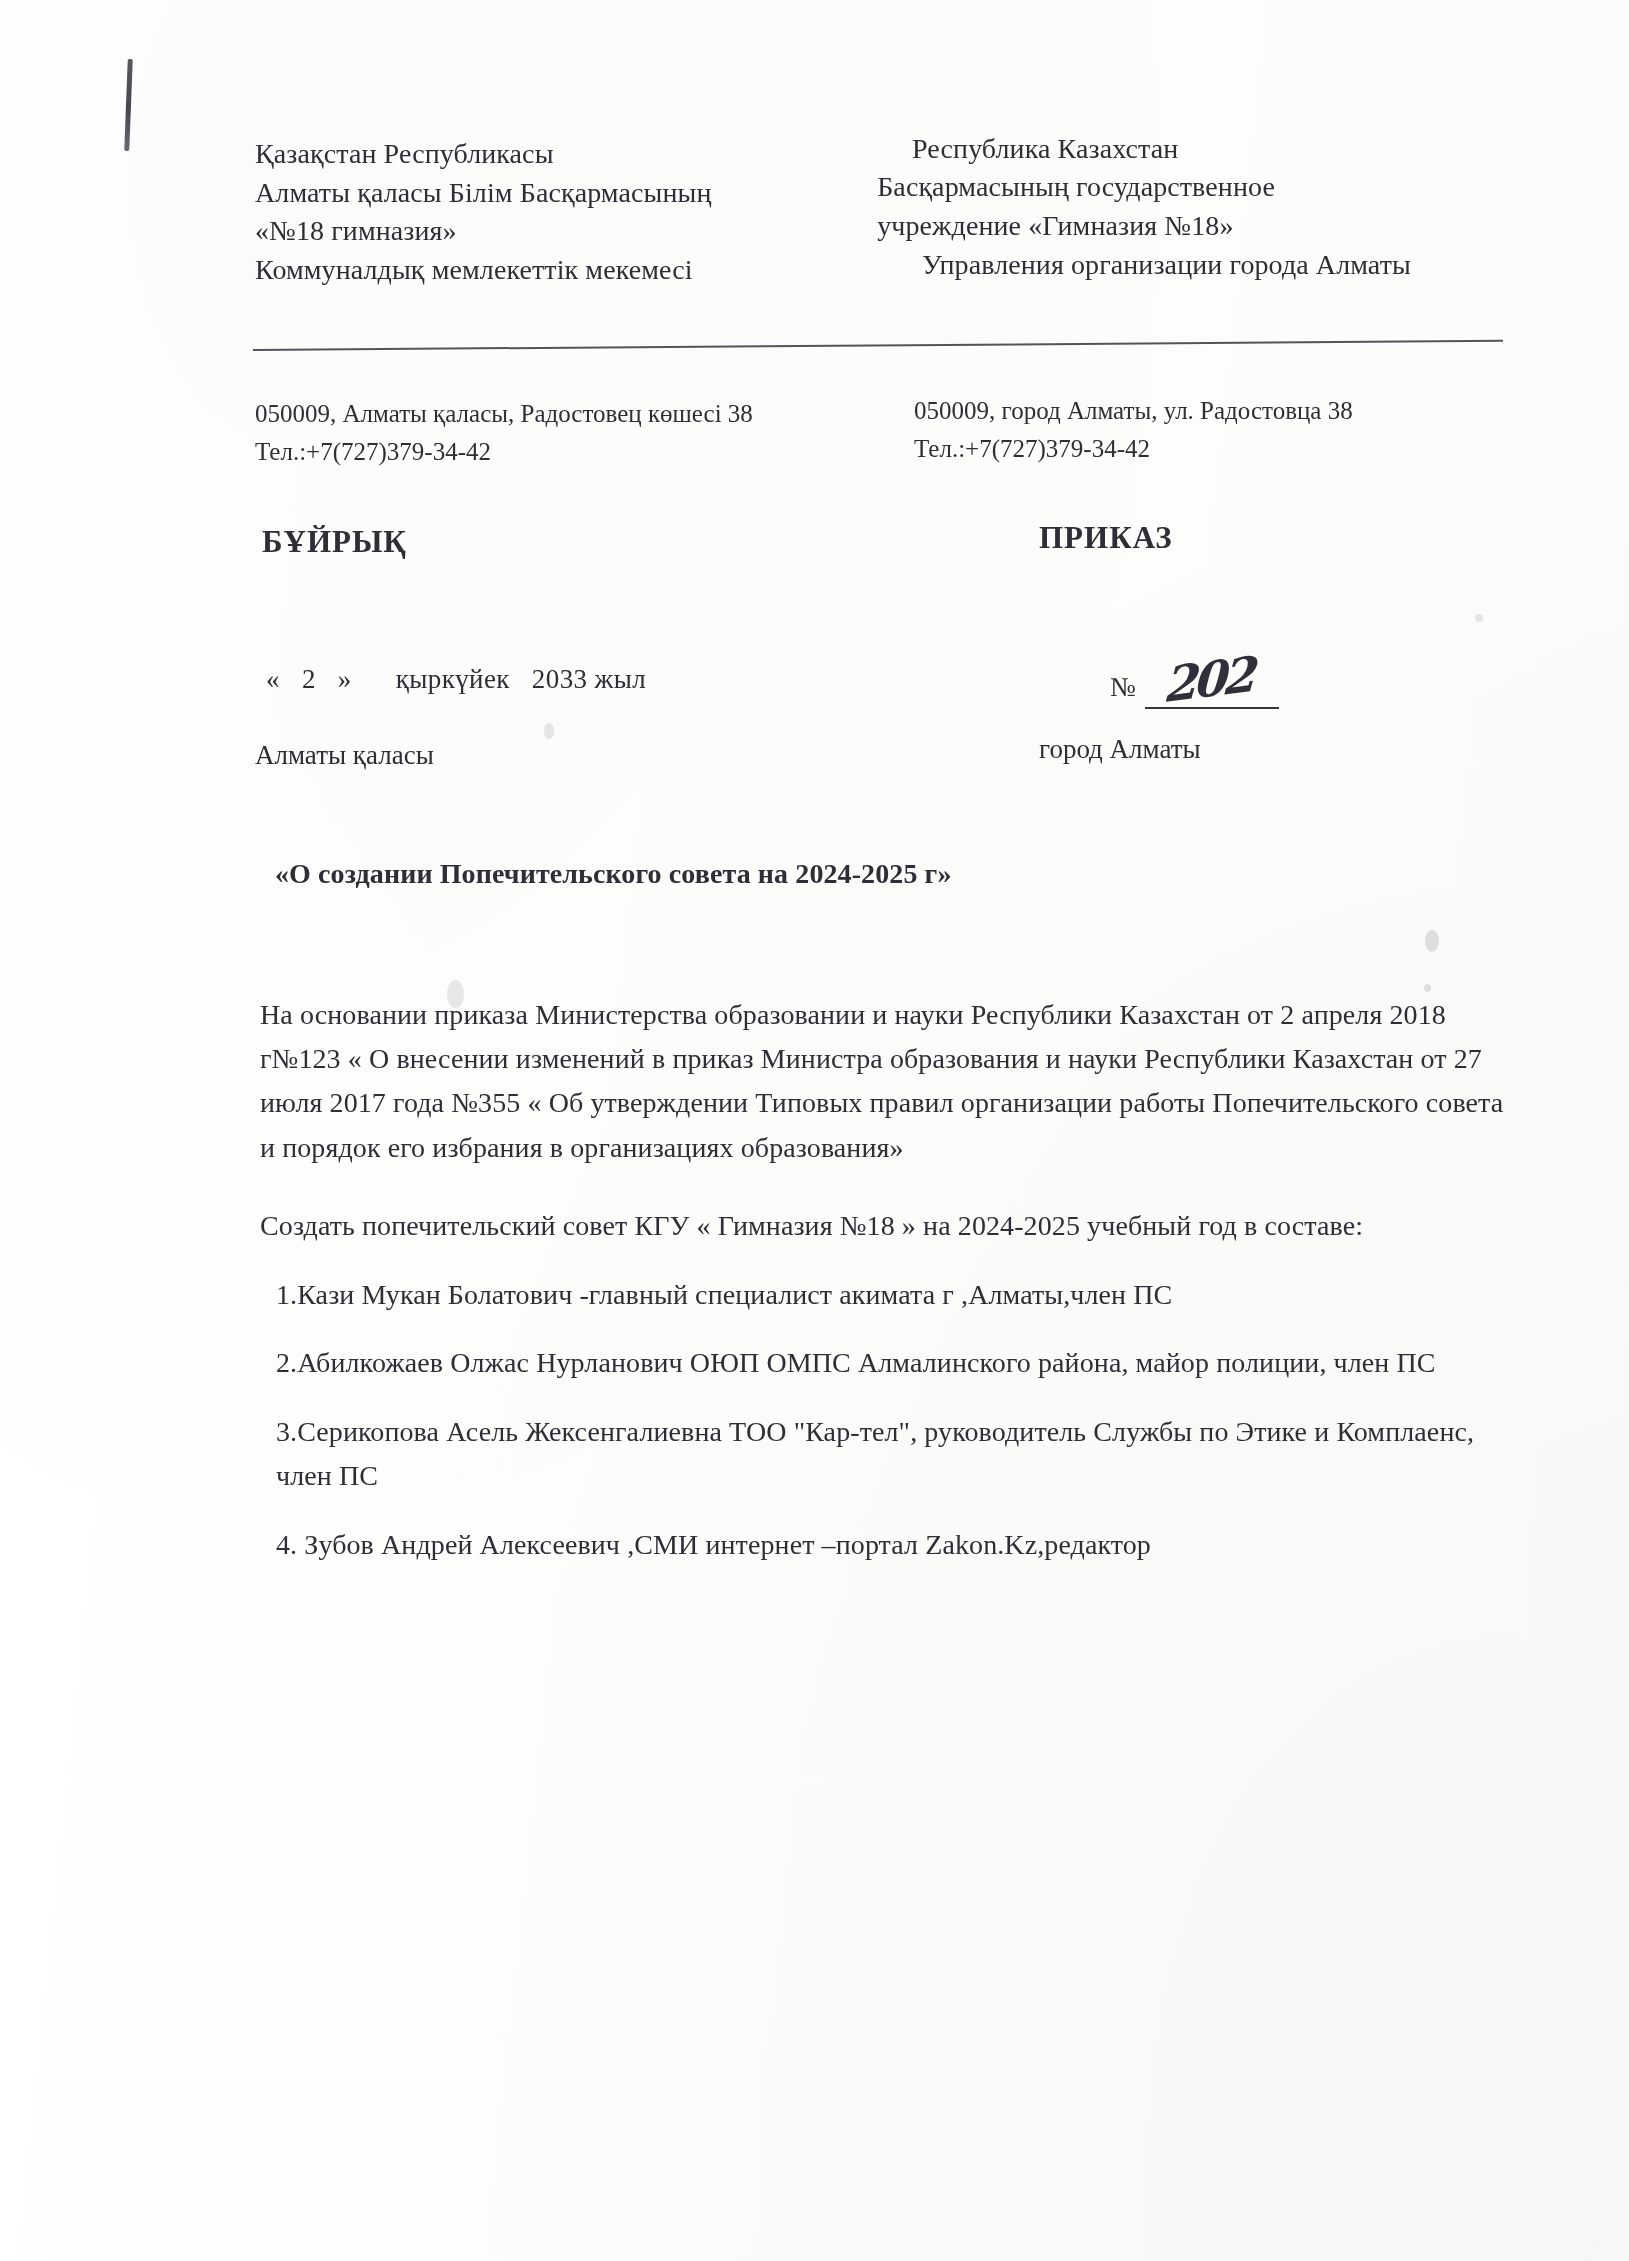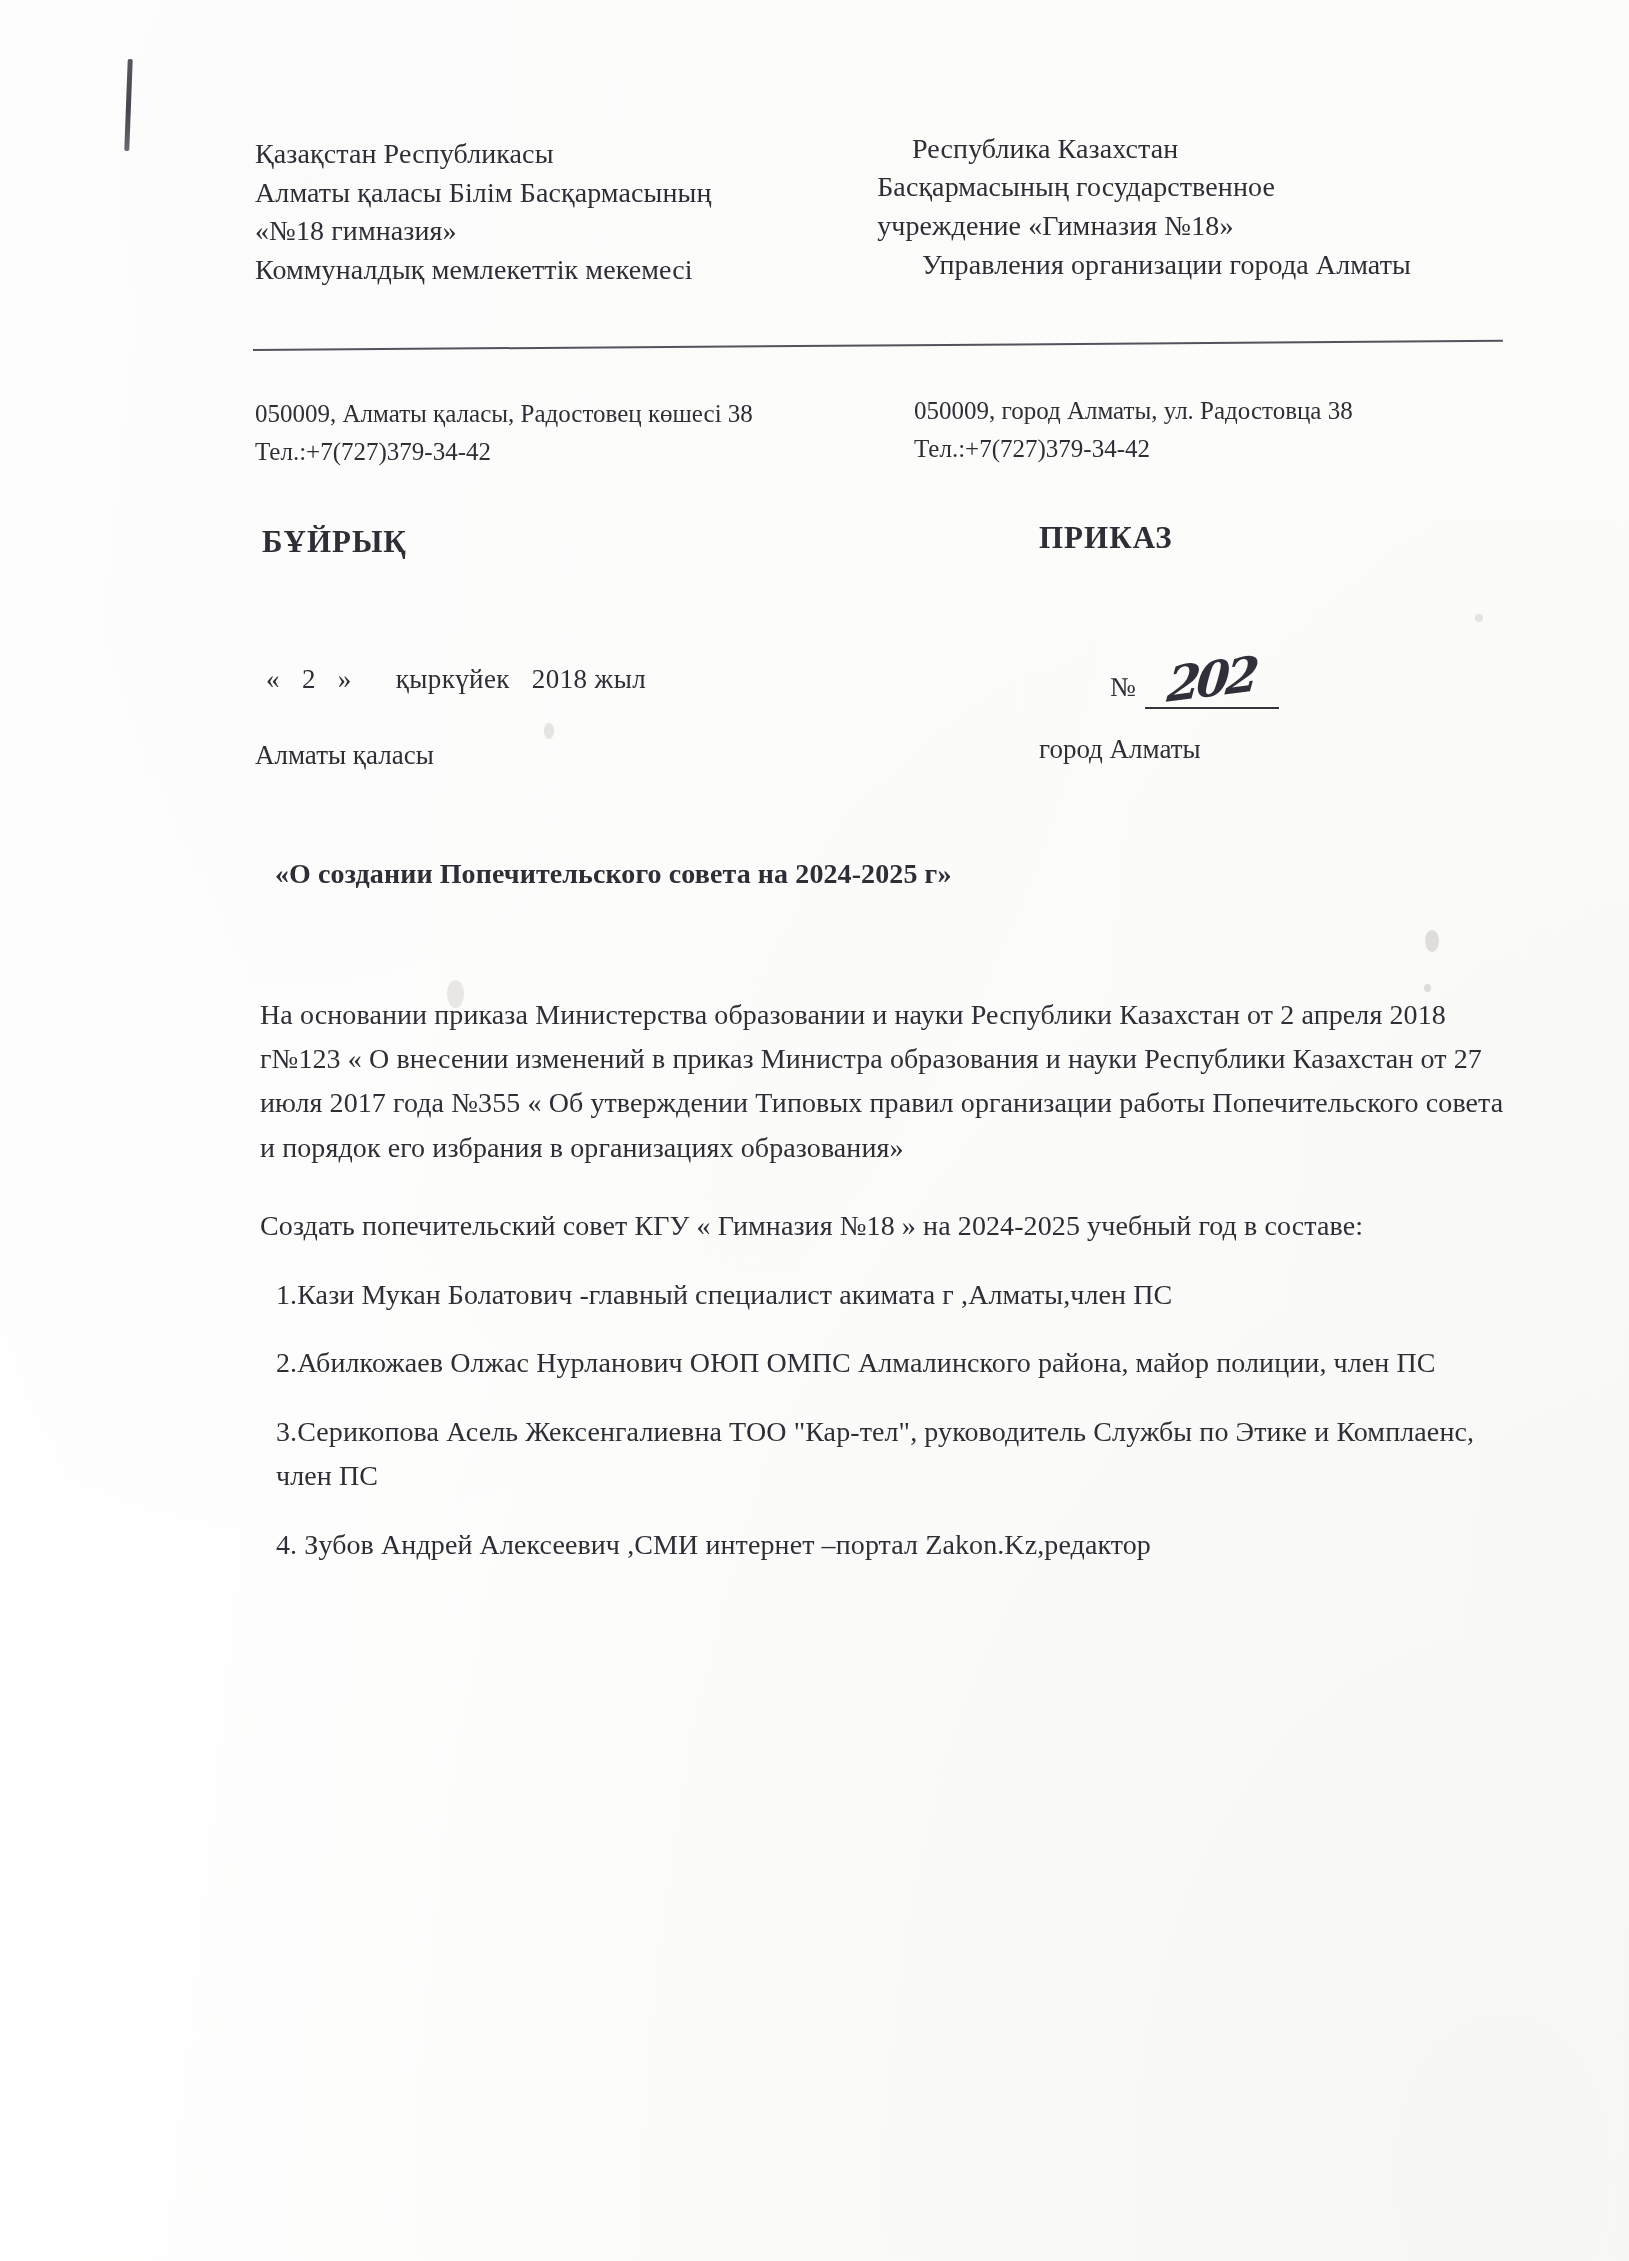--- a/index.html
+++ b/index.html
@@ -246,21 +246,21 @@
 
     <div class="addr addr-ru">
       <span class="a-line">050009, город Алматы, ул. Радостовца 38</span>
       <span class="a-line">Тел.:+7(727)379-34-42</span>
     </div>
 
     <div class="order-word order-kz">БҰЙРЫҚ</div>
     <div class="order-word order-ru">ПРИКАЗ</div>
 
     <div class="date-line">
-      <span>«</span><span class="dsp"></span><span>2</span><span class="dsp"></span><span>»</span><span class="dsp"></span><span class="dsp"></span><span>қыркүйек</span><span class="dsp"></span><span>2018 жыл</span>
+      <span>«</span><span class="dsp"></span><span>2</span><span class="dsp"></span><span>»</span><span class="dsp"></span><span class="dsp"></span><span>қыркүйек</span><span class="dsp"></span><span>2033 жыл</span>
     </div>
 
     <div class="num-block">
       <span class="num-label">№</span><span class="num-hand"><span class="hand-text">202</span></span>
     </div>
 
     <div class="city-kz">Алматы қаласы</div>
     <div class="city-ru">город Алматы</div>
 
     <div class="subject">«О создании Попечительского совета на 2024-2025 г»</div>

